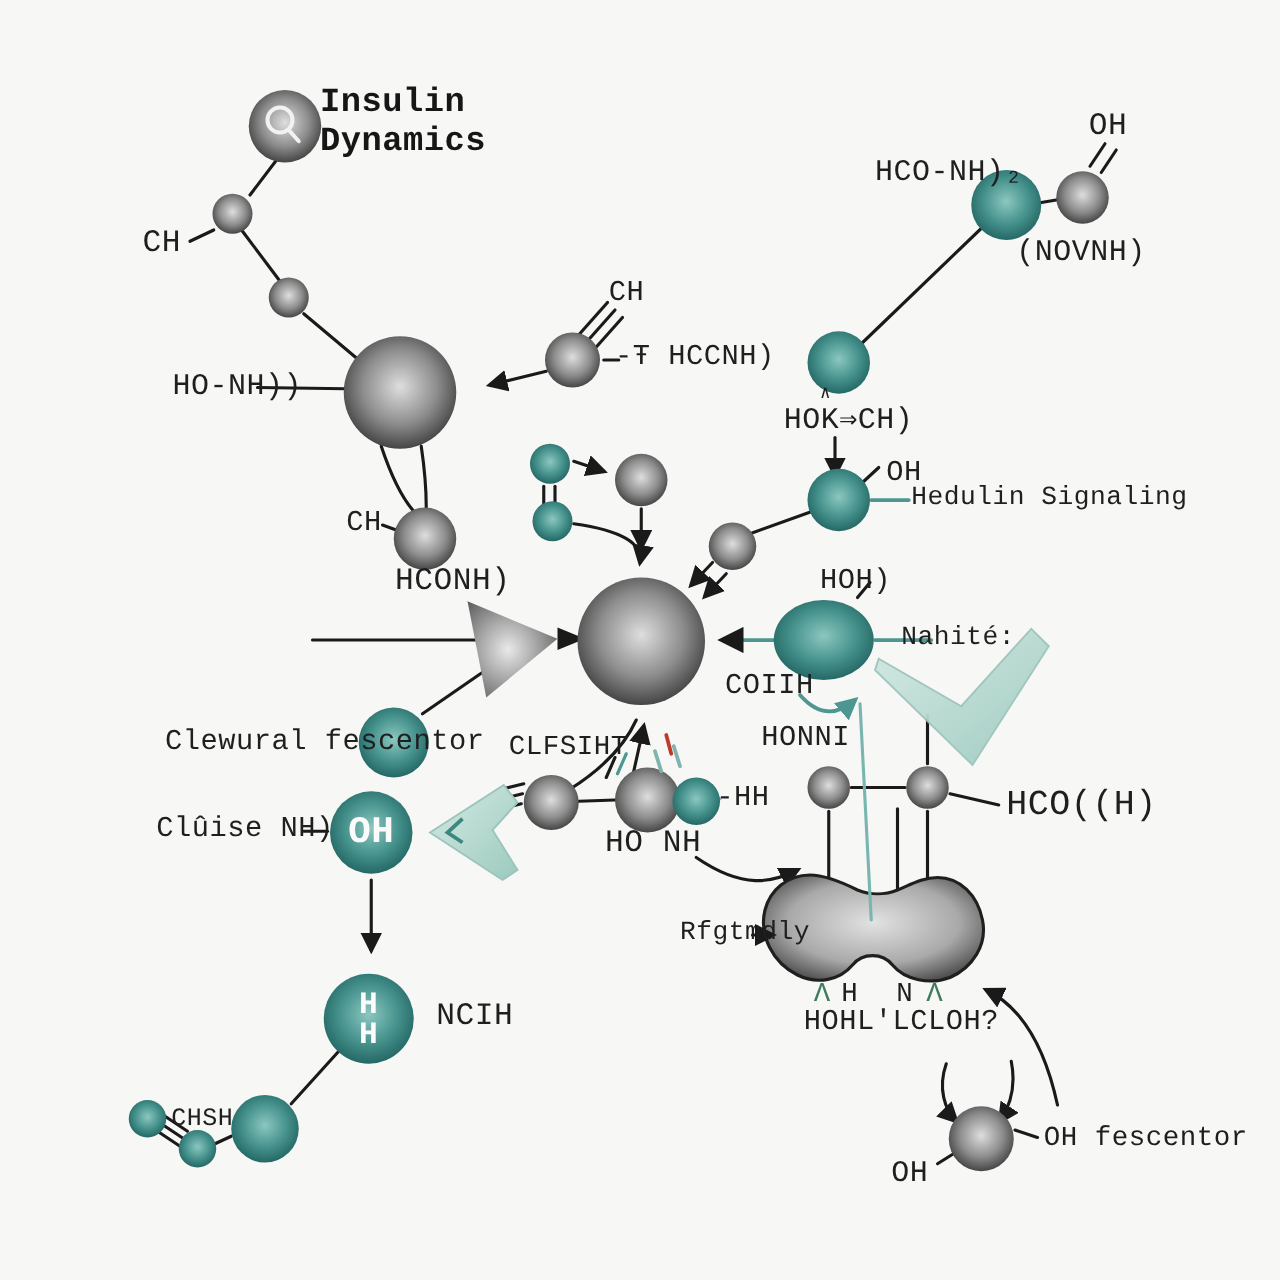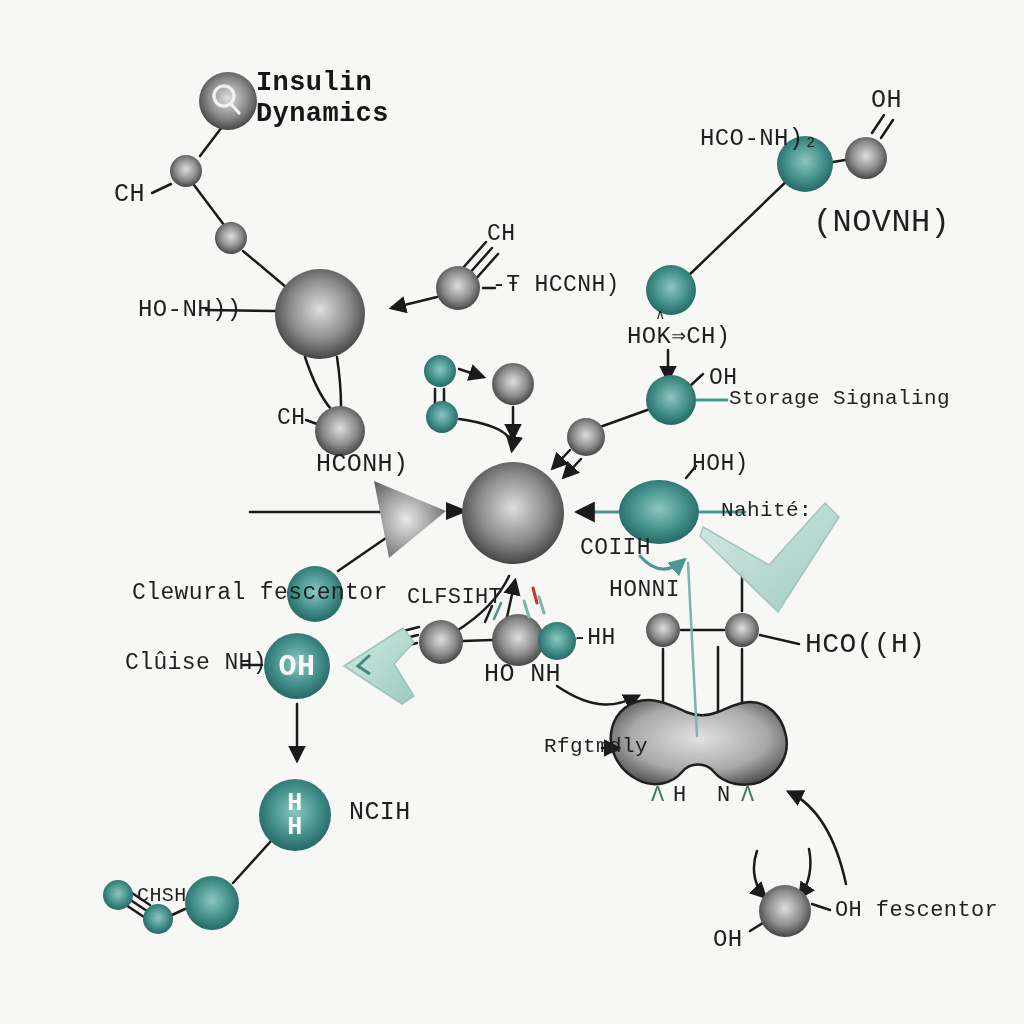--- a/index.html
+++ b/index.html
@@ -186,41 +186,42 @@
 Dynamics</div>
 
 <div class="lbl" style="left:114px;top:181px;font-size:25px;">CH</div>
 <div class="lbl" style="left:138px;top:296px;font-size:24px;">HO-NH))</div>
 <div class="lbl" style="left:277px;top:405px;font-size:23px;">CH</div>
 <div class="lbl" style="left:316px;top:451px;font-size:25px;">HCONH)</div>
 <div class="lbl" style="left:487px;top:221px;font-size:23px;">CH</div>
 <div class="lbl" style="left:492px;top:272px;font-size:23px;">-Ŧ HCCNH)</div>
 <div class="lbl" style="left:700px;top:125px;font-size:24px;">HCO-NH)₂</div>
 <div class="lbl" style="left:871px;top:87px;font-size:25px;">OH</div>
-<div class="lbl" style="left:813px;top:205px;font-size:32px;text-align:center;">(NOVNH)</div>
+<div class="lbl" style="left:813px;top:189px;font-size:24px;text-align:center;">(NOVNH)</div>
 <div class="lbl" style="left:627px;top:323px;font-size:24px;">HOK⇒CH)</div>
 <div class="lbl" style="left:656px;top:307px;font-size:14px;">∧</div>
 <div class="lbl" style="left:709px;top:365px;font-size:23px;">OH</div>
-<div class="lbl" style="left:729px;top:387px;font-size:21px;">Storage Signaling</div>
-<div class="lbl" style="left:692px;top:451px;font-size:23px;">HOH)</div>
+<div class="lbl" style="left:729px;top:387px;font-size:21px;">Hedulin Signaling</div>
+<div class="lbl" style="left:656px;top:451px;font-size:23px;">HOH)</div>
 <div class="lbl" style="left:721px;top:499px;font-size:21px;">Nahité:</div>
 <div class="lbl" style="left:580px;top:535px;font-size:23px;">COIIH</div>
 <div class="lbl" style="left:609px;top:577px;font-size:23px;">HONNI</div>
 <div class="lbl" style="left:805px;top:629px;font-size:28px;">HCO((H)</div>
 <div class="lbl" style="left:407px;top:585px;font-size:22px;">CLFSIHT</div>
 <div class="lbl" style="left:484px;top:661px;font-size:25px;">HO NH</div>
 <div class="lbl" style="left:573px;top:625px;font-size:23px;">-HH</div>
 <div class="lbl" style="left:132px;top:580px;font-size:23px;">Clewural fescentor</div>
 <div class="lbl" style="left:125px;top:650px;font-size:23px;">Clûise NH)</div>
 <div class="lbl white" style="left:297px;top:667px;font-size:30px;transform:translate(-50%,-50%);">OH</div>
 <div class="lbl" style="left:544px;top:735px;font-size:21px;">Rfgtmdly</div>
 <div class="lbl green" style="left:651px;top:783px;font-size:22px;">Λ</div>
 <div class="lbl" style="left:673px;top:783px;font-size:22px;">H</div>
 <div class="lbl" style="left:717px;top:783px;font-size:22px;">N</div>
 <div class="lbl green" style="left:741px;top:783px;font-size:22px;">Λ</div>
+<div class="lbl" style="left:643px;top:804px;font-size:23px;">HOHL'LCLOH?</div>
 <div class="lbl" style="left:835px;top:898px;font-size:22px;">OH fescentor</div>
 <div class="lbl" style="left:713px;top:926px;font-size:24px;">OH</div>
 <div class="lbl white" style="left:295px;top:816px;font-size:25px;font-weight:700;line-height:.95;transform:translate(-50%,-50%);">H
 H</div>
 <div class="lbl" style="left:349px;top:799px;font-size:25px;">NCIH</div>
 <div class="lbl" style="left:137px;top:884px;font-size:20px;">CHSH</div>
 
 </div>
 
 </body></html>

